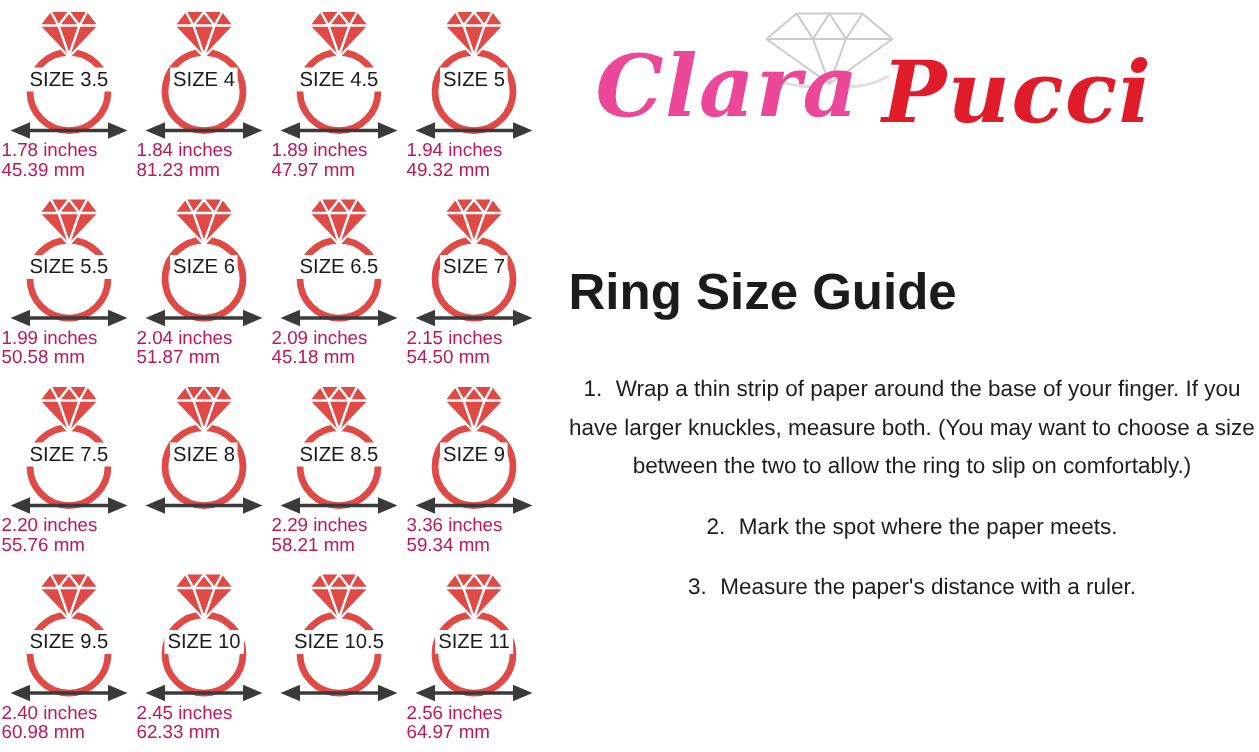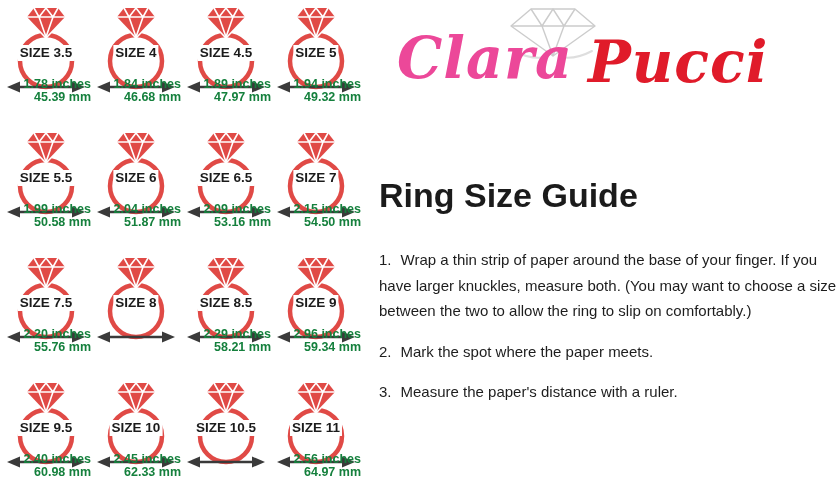--- a/index.html
+++ b/index.html
@@ -14,21 +14,21 @@
 
   
   .grid {
     position: absolute;
     left: 1px;
     top: 5px;
     display: grid;
     grid-template-columns: repeat(4, 90px);
     grid-auto-rows: 125px;
   }
-  .cell { position: relative; width: 90px; height: 125px; font-weight: bold; }
+  .cell { position: relative; width: 90px; height: 125px; }
   .ring-art { position: absolute; left: 0; top: 2px; }
 
   .ring-band { stroke: var(--ring-red, #e04a46); stroke-width: 4.5; fill: none; }
   .arrow-line { stroke: var(--arrow, #3a3a3a); stroke-width: 2.4; }
   .arrow-head { fill: var(--arrow, #3a3a3a); }
   .d-outline { fill: var(--ring-red, #e04a46); stroke: #fff; stroke-width: 3; paint-order: stroke; }
   .d-facets { stroke: #fff; stroke-width: 1.6; fill: none; stroke-linecap: round; }
 
   .size-label {
     position: absolute;
@@ -37,27 +37,27 @@
     transform: translateX(-50%);
     background: #fff;
     padding: 0 2px;
     font-size: 13.5px;
     line-height: 16px;
     color: #1b1b1b;
     white-space: nowrap;
   }
   .meas {
     position: absolute;
-    top: 73px;
+    top: 89px;
     left: 0;
     width: 100%;
-    text-align: right;
+    text-align: left;
     font-size: 12.5px;
     line-height: 13px;
-    color: #15803d;
+    color: #be185d;
   }
 
   
   .logo { position: absolute; left: 380px; top: 4px; width: 430px; height: 100px; }
   .logo-diamond { position: absolute; left: 118px; top: 2px; }
   .ld-line { stroke: #cccccc; stroke-width: 1.4; fill: none; stroke-linejoin: round; }
   .ld-shadow { stroke: #dedede; stroke-width: 2; fill: none; stroke-linecap: round; }
   .logo-clara, .logo-pucci {
     position: absolute;
     font-family: "DejaVu Serif", serif;
@@ -79,20 +79,21 @@
     font-size: 34px;
     font-weight: bold;
     color: #1b1b1b;
   }
   .steps { position: absolute; left: 379px; top: 247px; width: 458px; }
   .step {
     margin: 0 0 15px 0;
     font-size: 15px;
     line-height: 25.5px;
     color: #1d1d1d;
+    text-align: center;
   }
   .step-num { margin-right: 9px; }
 </style>
 </head>
 <body>
 
 <div class="page">
 
   <div class="grid">
   <div class="cell">
@@ -116,21 +117,21 @@
       <circle class="ring-band" cx="45" cy="54" r="26"></circle>
       <line class="arrow-line" x1="16" y1="80" x2="74" y2="80"></line>
       <path class="arrow-head" d="M6 80 L19 74.5 L19 85.5 Z"></path>
       <path class="arrow-head" d="M84 80 L71 74.5 L71 85.5 Z"></path>
       <path class="d-outline" d="M33 1 L57 1 L64 10 L45 30 L26 10 Z"></path>
       <path class="d-facets" d="M26 10 L64 10 M33 1 L38 10 L45 1 L52 10 L57 1 M38 10 L45 30 M52 10 L45 30"></path>
     </svg>
     <span class="size-label">SIZE 4</span>
     <div class="meas">
       <div class="inches">1.84 inches</div>
-      <div class="mm">46.68 mm</div>
+      <div class="mm">81.23 mm</div>
     </div>
   </div>
 
   <div class="cell">
     <svg class="ring-art" viewBox="0 0 90 87" width="90" height="87" aria-hidden="true">
       <circle class="ring-band" cx="45" cy="54" r="26"></circle>
       <line class="arrow-line" x1="16" y1="80" x2="74" y2="80"></line>
       <path class="arrow-head" d="M6 80 L19 74.5 L19 85.5 Z"></path>
       <path class="arrow-head" d="M84 80 L71 74.5 L71 85.5 Z"></path>
       <path class="d-outline" d="M33 1 L57 1 L64 10 L45 30 L26 10 Z"></path>
@@ -196,21 +197,21 @@
       <circle class="ring-band" cx="45" cy="54" r="26"></circle>
       <line class="arrow-line" x1="16" y1="80" x2="74" y2="80"></line>
       <path class="arrow-head" d="M6 80 L19 74.5 L19 85.5 Z"></path>
       <path class="arrow-head" d="M84 80 L71 74.5 L71 85.5 Z"></path>
       <path class="d-outline" d="M33 1 L57 1 L64 10 L45 30 L26 10 Z"></path>
       <path class="d-facets" d="M26 10 L64 10 M33 1 L38 10 L45 1 L52 10 L57 1 M38 10 L45 30 M52 10 L45 30"></path>
     </svg>
     <span class="size-label">SIZE 6.5</span>
     <div class="meas">
       <div class="inches">2.09 inches</div>
-      <div class="mm">53.16 mm</div>
+      <div class="mm">45.18 mm</div>
     </div>
   </div>
 
   <div class="cell">
     <svg class="ring-art" viewBox="0 0 90 87" width="90" height="87" aria-hidden="true">
       <circle class="ring-band" cx="45" cy="54" r="26"></circle>
       <line class="arrow-line" x1="16" y1="80" x2="74" y2="80"></line>
       <path class="arrow-head" d="M6 80 L19 74.5 L19 85.5 Z"></path>
       <path class="arrow-head" d="M84 80 L71 74.5 L71 85.5 Z"></path>
       <path class="d-outline" d="M33 1 L57 1 L64 10 L45 30 L26 10 Z"></path>
@@ -271,21 +272,21 @@
     <svg class="ring-art" viewBox="0 0 90 87" width="90" height="87" aria-hidden="true">
       <circle class="ring-band" cx="45" cy="54" r="26"></circle>
       <line class="arrow-line" x1="16" y1="80" x2="74" y2="80"></line>
       <path class="arrow-head" d="M6 80 L19 74.5 L19 85.5 Z"></path>
       <path class="arrow-head" d="M84 80 L71 74.5 L71 85.5 Z"></path>
       <path class="d-outline" d="M33 1 L57 1 L64 10 L45 30 L26 10 Z"></path>
       <path class="d-facets" d="M26 10 L64 10 M33 1 L38 10 L45 1 L52 10 L57 1 M38 10 L45 30 M52 10 L45 30"></path>
     </svg>
     <span class="size-label">SIZE 9</span>
     <div class="meas">
-      <div class="inches">2.96 inches</div>
+      <div class="inches">3.36 inches</div>
       <div class="mm">59.34 mm</div>
     </div>
   </div>
 
   <div class="cell">
     <svg class="ring-art" viewBox="0 0 90 87" width="90" height="87" aria-hidden="true">
       <circle class="ring-band" cx="45" cy="54" r="26"></circle>
       <line class="arrow-line" x1="16" y1="80" x2="74" y2="80"></line>
       <path class="arrow-head" d="M6 80 L19 74.5 L19 85.5 Z"></path>
       <path class="arrow-head" d="M84 80 L71 74.5 L71 85.5 Z"></path>

